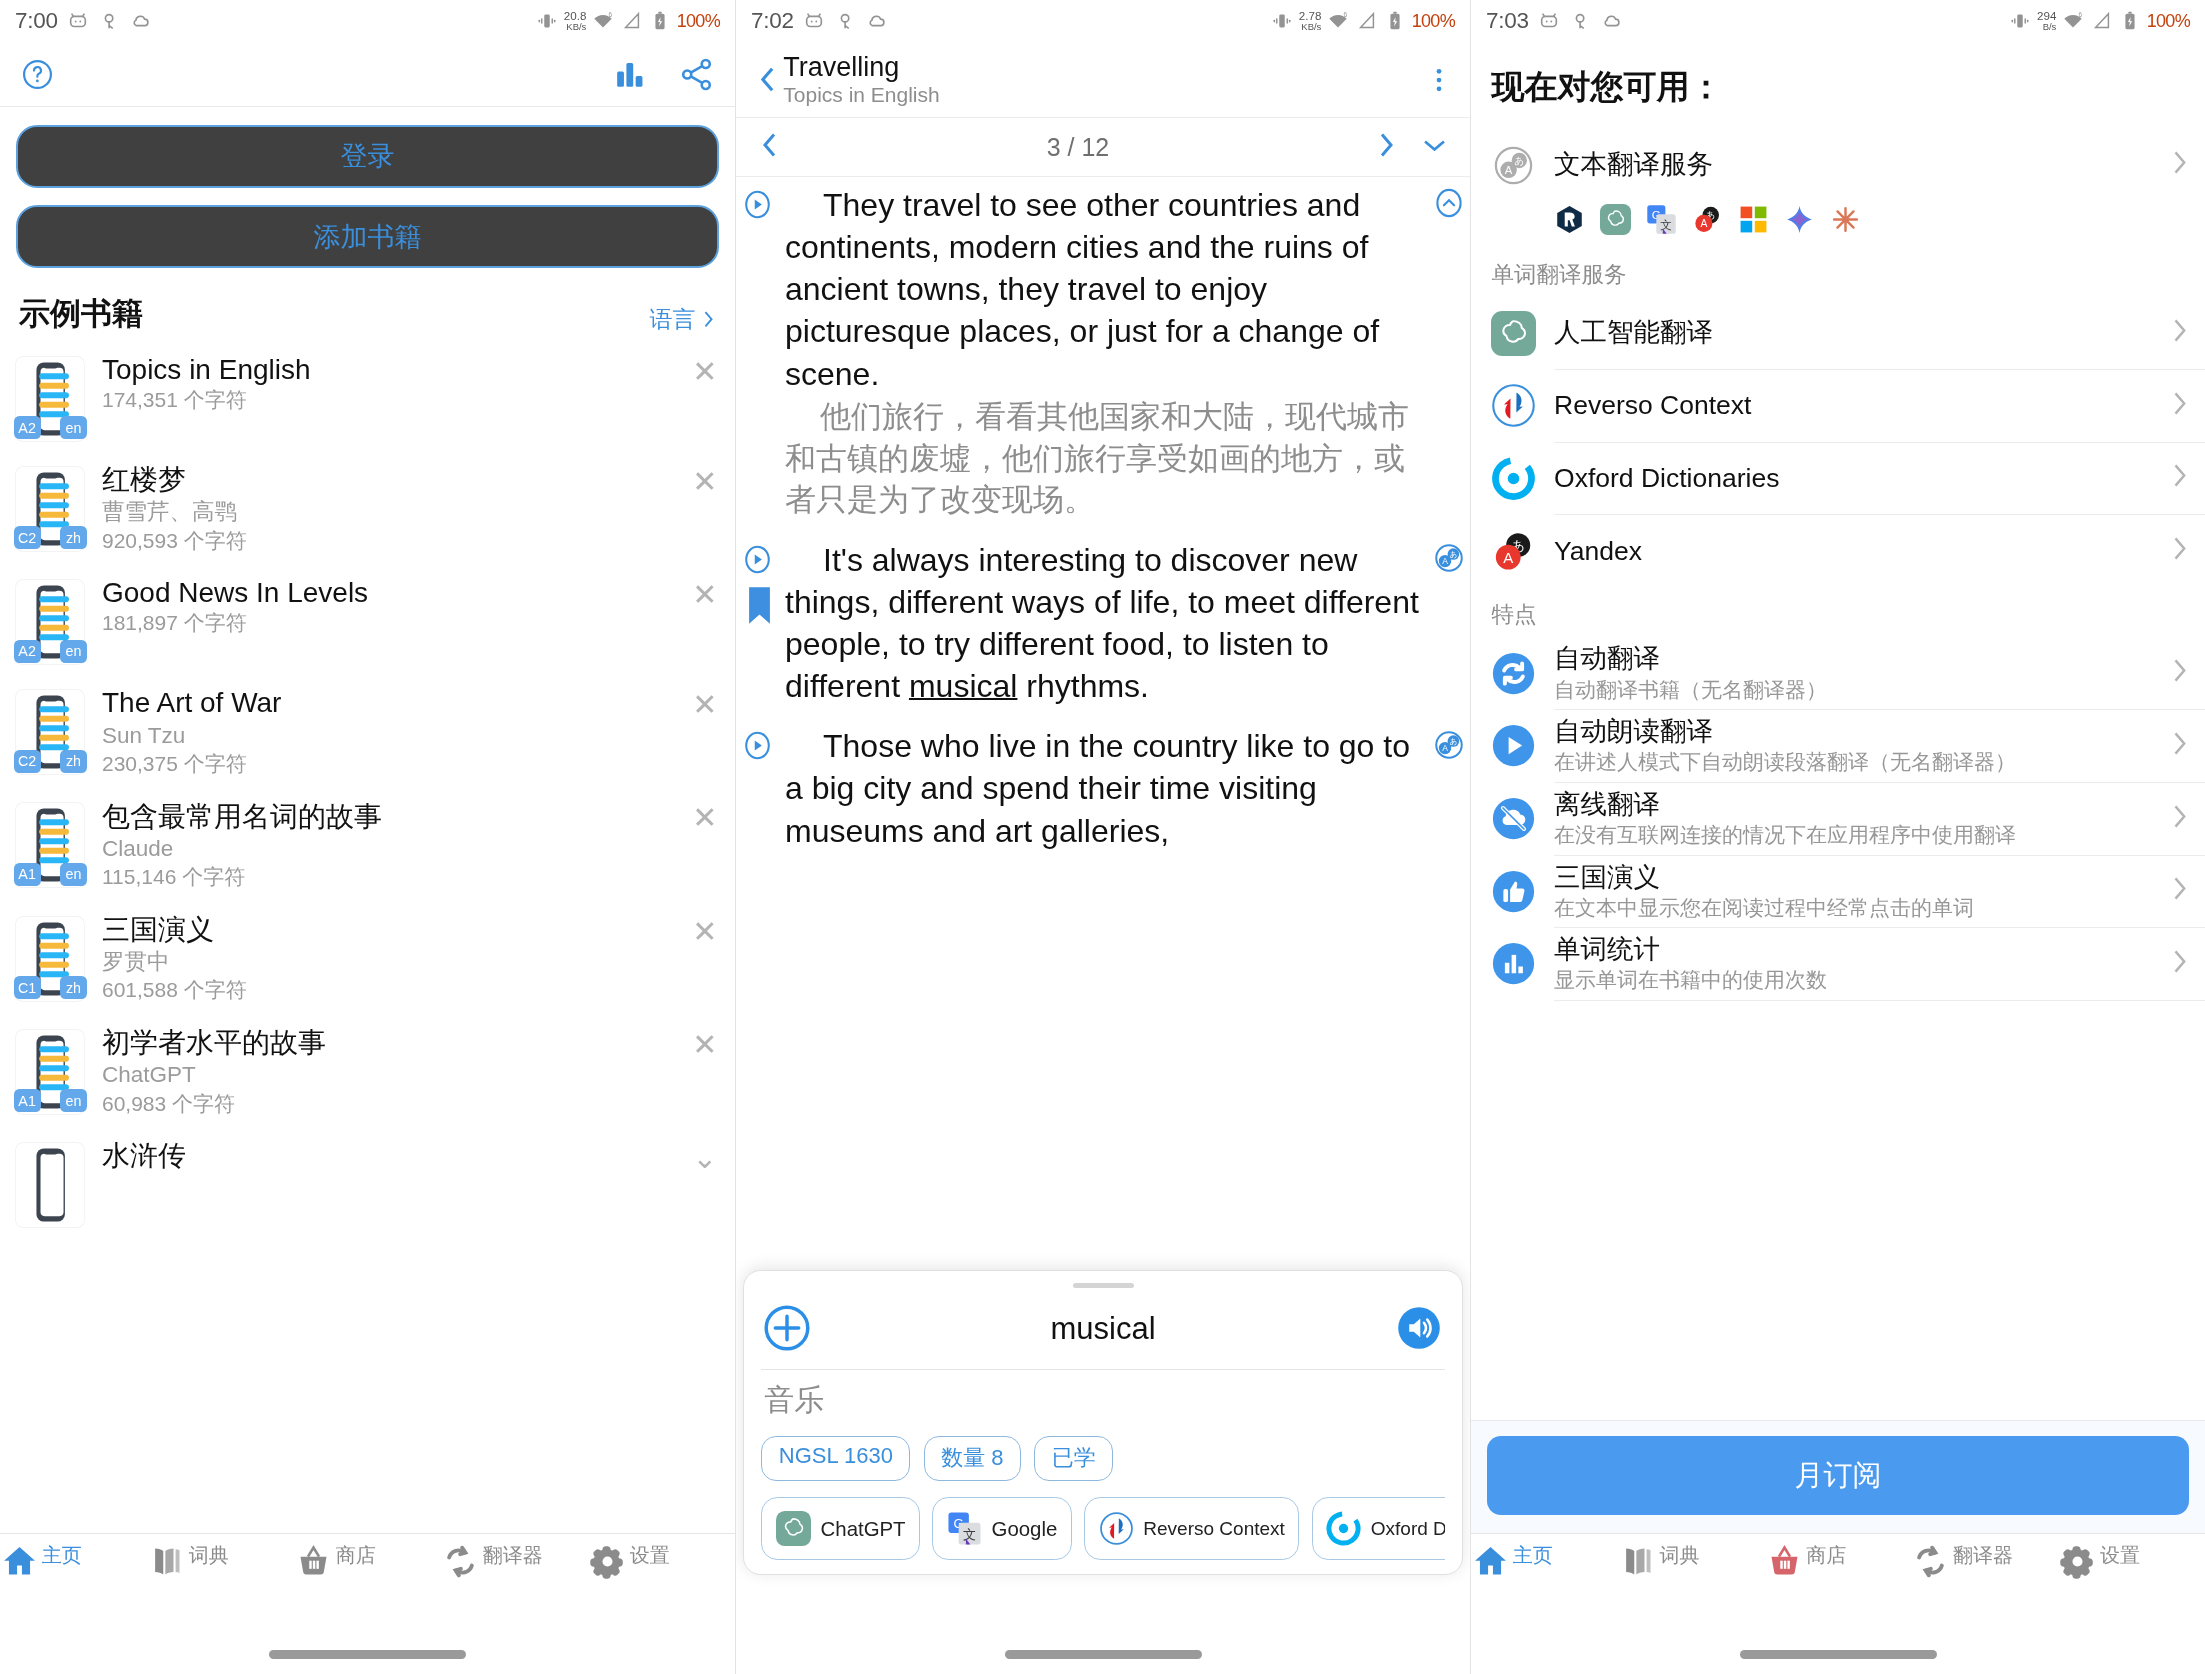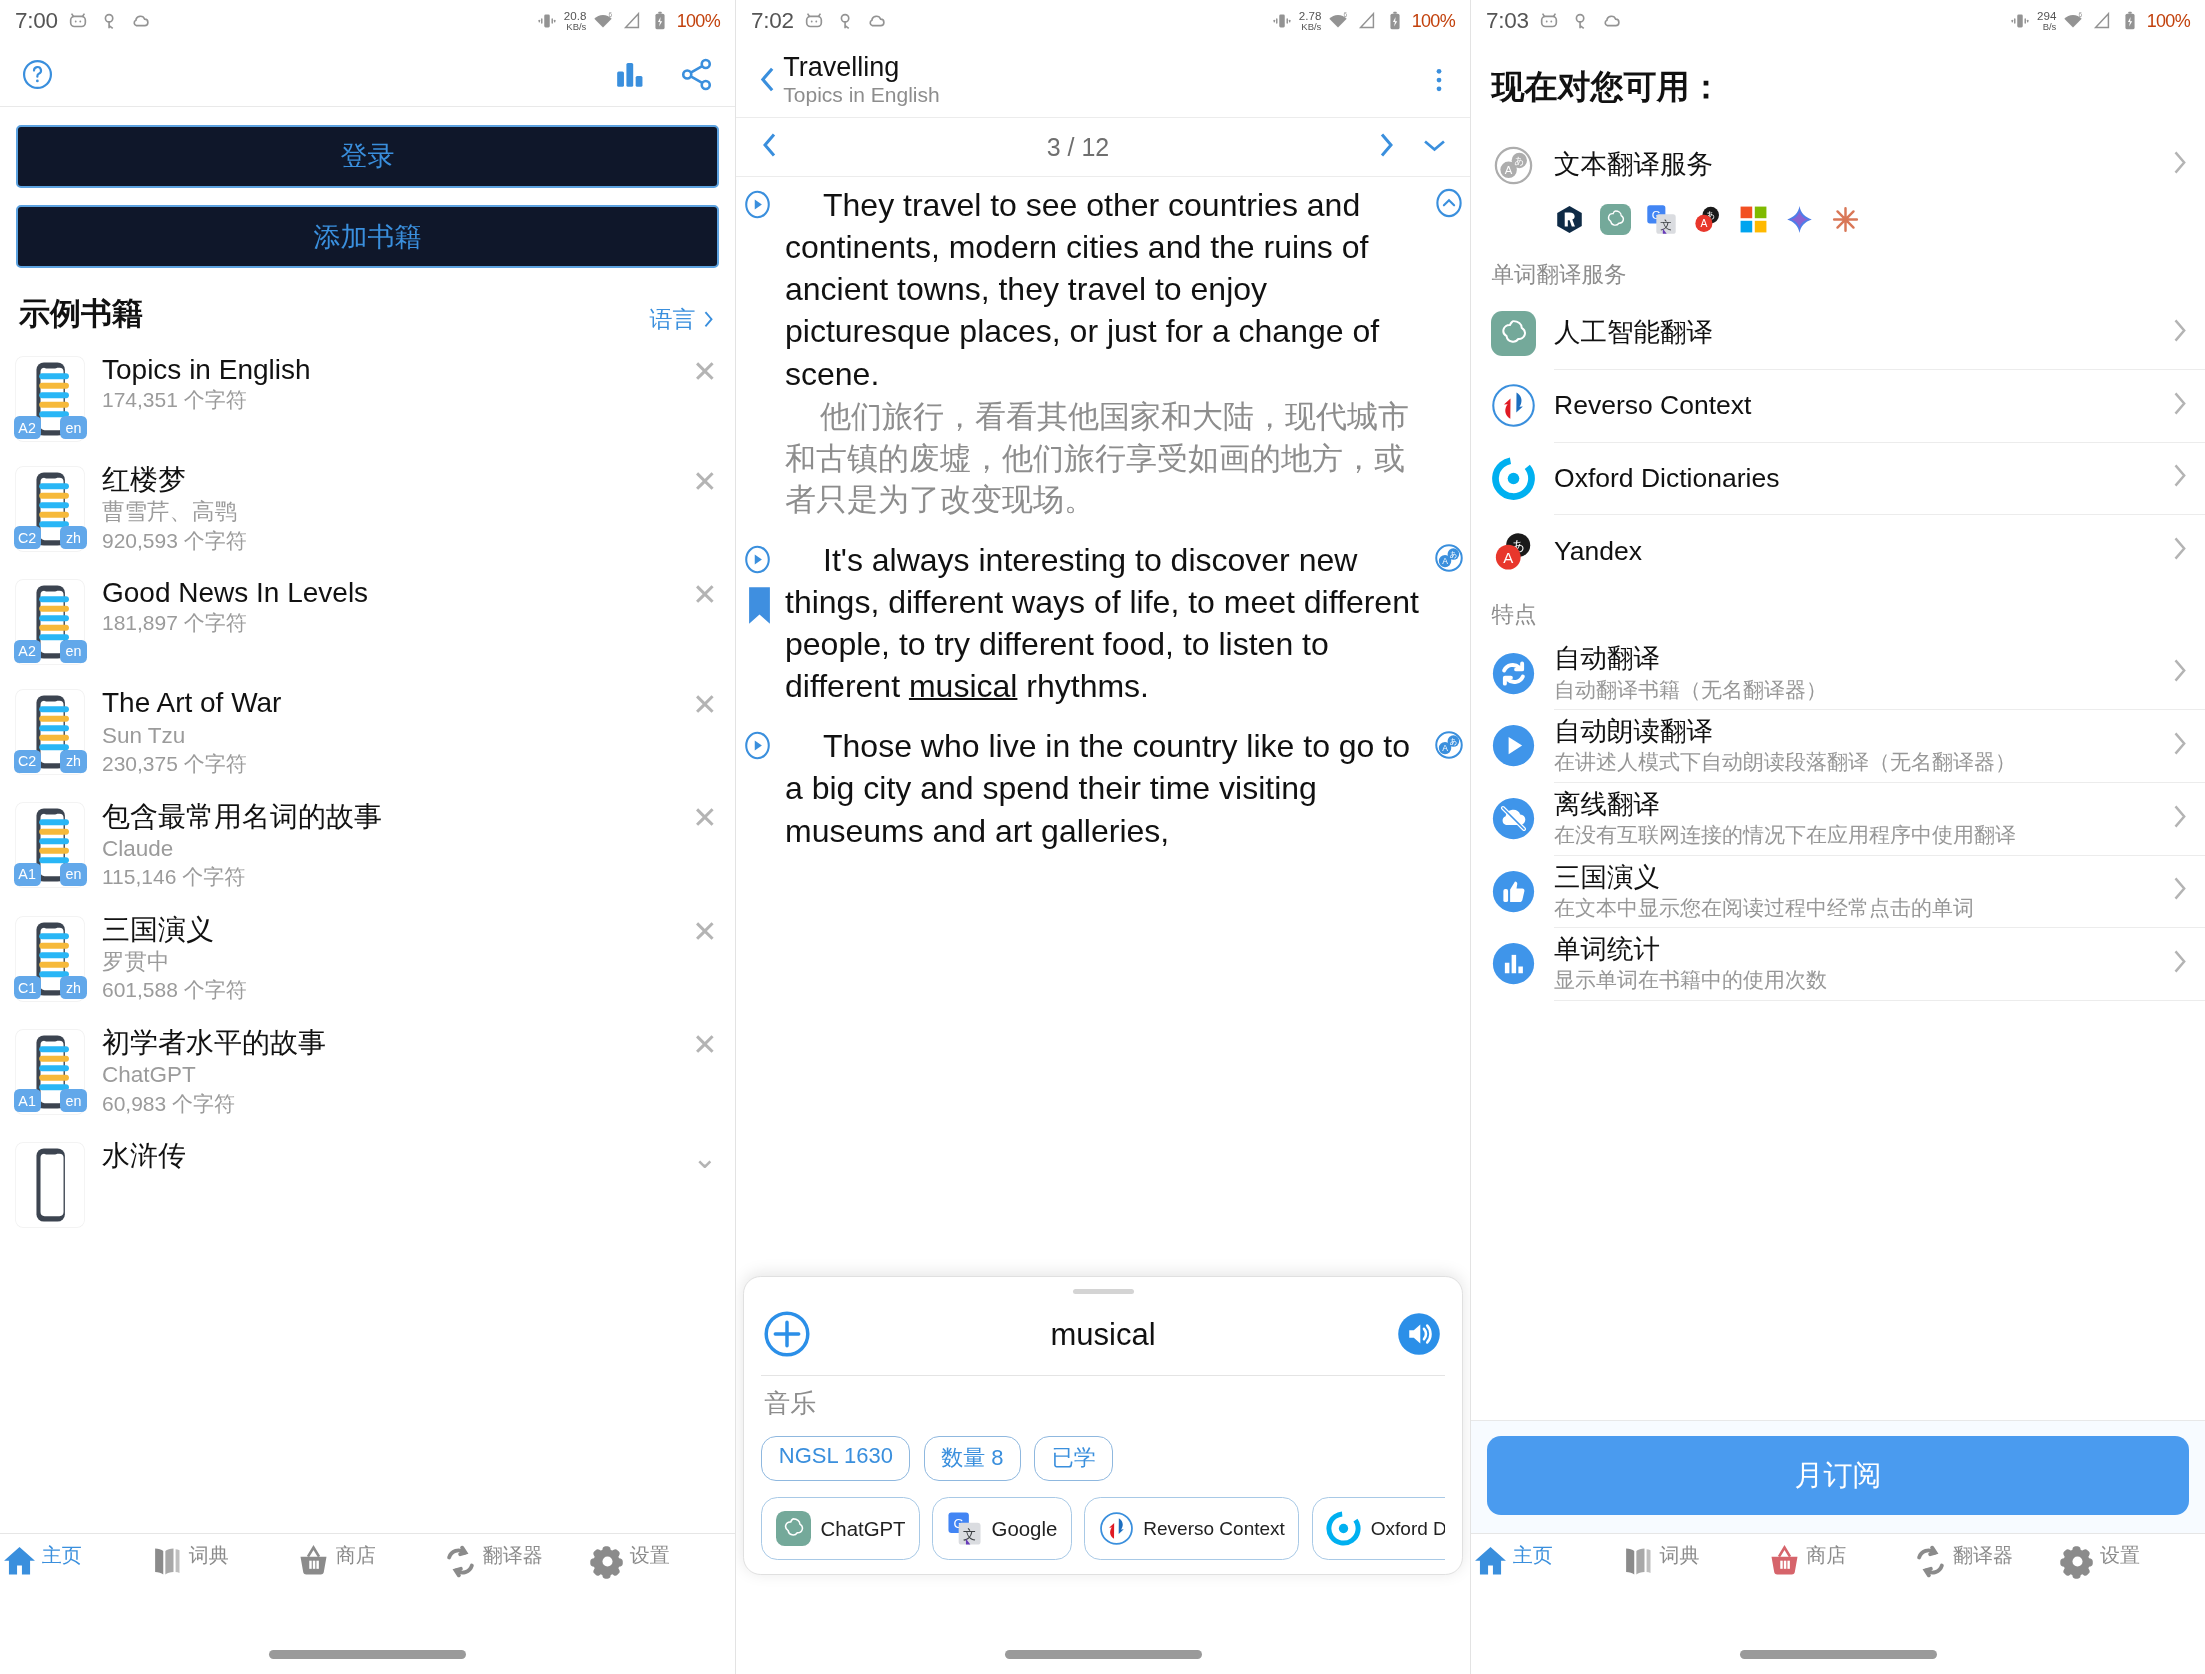--- a/index.html
+++ b/index.html
@@ -45,24 +45,24 @@
     border-bottom: 0.7px solid #e9e9e9;
   }
   .icon-btn { display: inline-flex; align-items: center; justify-content: center; }
   .p1-toolbar .right { margin-left: auto; display: flex; gap: 30px; align-items: center; }
 
   .p1-body { flex: 1 1 auto; overflow: hidden; padding: 0 0 0 0; position: relative; }
   .outline-btn {
     margin: 17.7px 16.3px 0 16.3px;
     height: 63px;
     border: 2px solid #5ca2e0;
-    border-radius: 5px;
+    border-radius: 21px;
     display: flex; align-items: center; justify-content: center;
     color: #3a8fdd; font-size: 27px;
-    background: #0f172a;
+    background: #404040;
   }
   .section-head {
     display: flex; align-items: flex-end;
     padding: 24.5px 19px 6.8px 19px;
   }
   .section-head .title { font-size: 31px; font-weight: 700; color: #111; }
   .section-head .more { margin-left: auto; color: #3a8fdd; font-size: 23px; display:flex; align-items:center; gap:5.4px; }
 
   .book-row {
     display: flex; align-items: flex-start;
@@ -137,21 +137,21 @@
     position: absolute; left: 6.8px; right: 6.8px; bottom: 60px;
     background: #fff; border: 0.7px solid #e0e0e0; border-radius: 17.7px;
     box-shadow: 0 -2.7px 16.3px rgba(0,0,0,.10);
     padding: 9.5px 17.7px 13.6px 17.7px;
     z-index: 20;
   }
   .grabber { width: 61px; height: 4.8px; border-radius: 3.4px; background: #d4d4d4; margin: 2.7px auto 8.2px auto; }
   .dict-top { display: flex; align-items: center; height: 65px; }
   .dict-word { flex: 1 1 auto; text-align: center; font-size: 31px; color: #111; }
   .dict-sep { height: 0.7px; background: #e4e4e4; margin: 8.2px 0 9.5px 0; }
-  .dict-trans { font-size: 26px; color: #8d8d8d; padding-left: 2.7px; }
+  .dict-trans { font-size: 30px; color: #8d8d8d; padding-left: 2.7px; }
   .chips { display: flex; gap: 13.6px; margin-top: 15px; }
   .chip {
     border: 1.4px solid #8fb8df; border-radius: 15px;
     padding: 6.8px 16.3px; font-size: 22px; color: #3a8fdd; background:#fff;
   }
   .srcrow { display: flex; gap: 12.3px; margin-top: 16.3px; overflow: hidden; }
   .srcbtn {
     border: 1.4px solid #a8c9e6; border-radius: 16.3px; background: #fff;
     display: flex; align-items: center; gap: 9.5px;
     padding: 8.2px 13.6px; flex: 0 0 auto; min-height: 63px;

